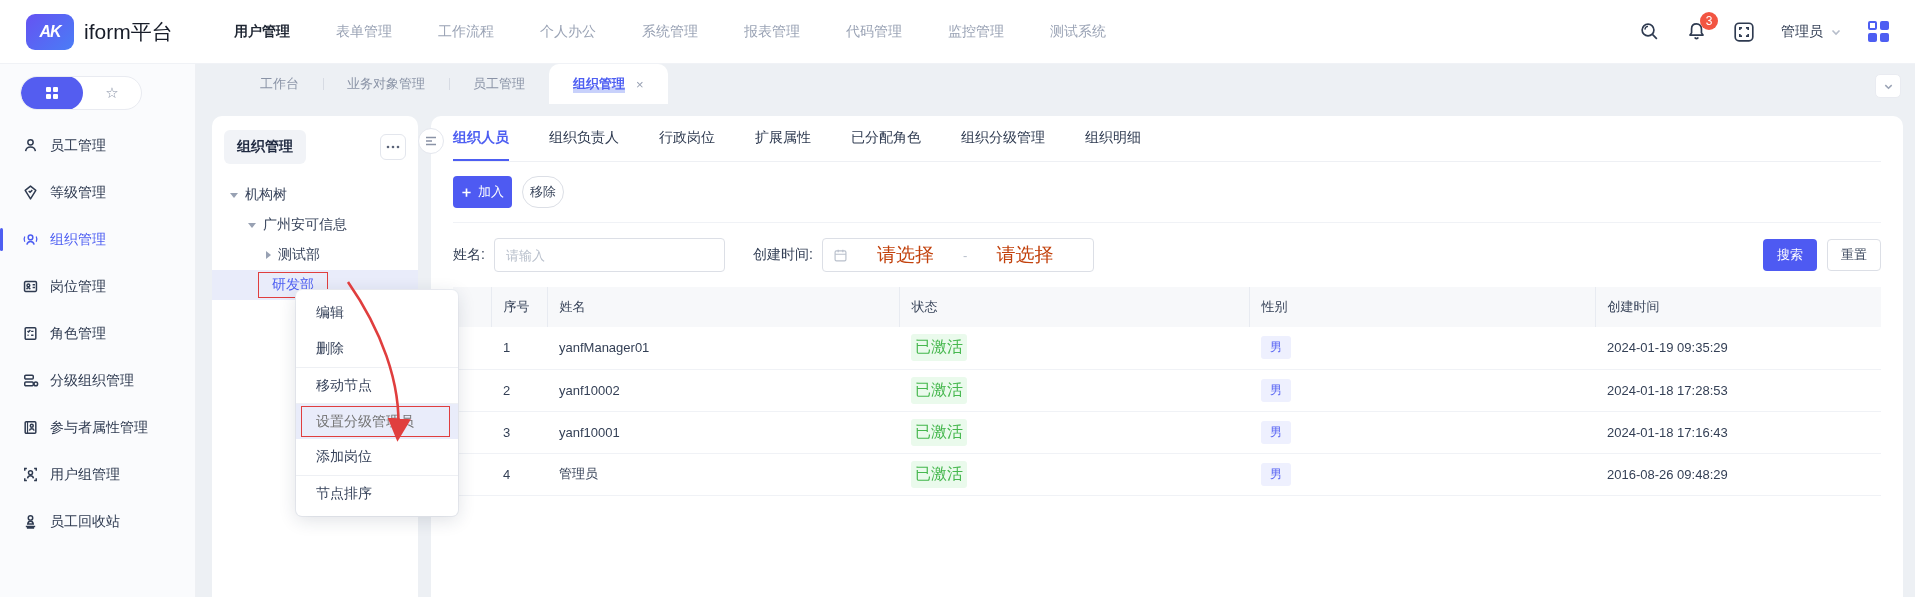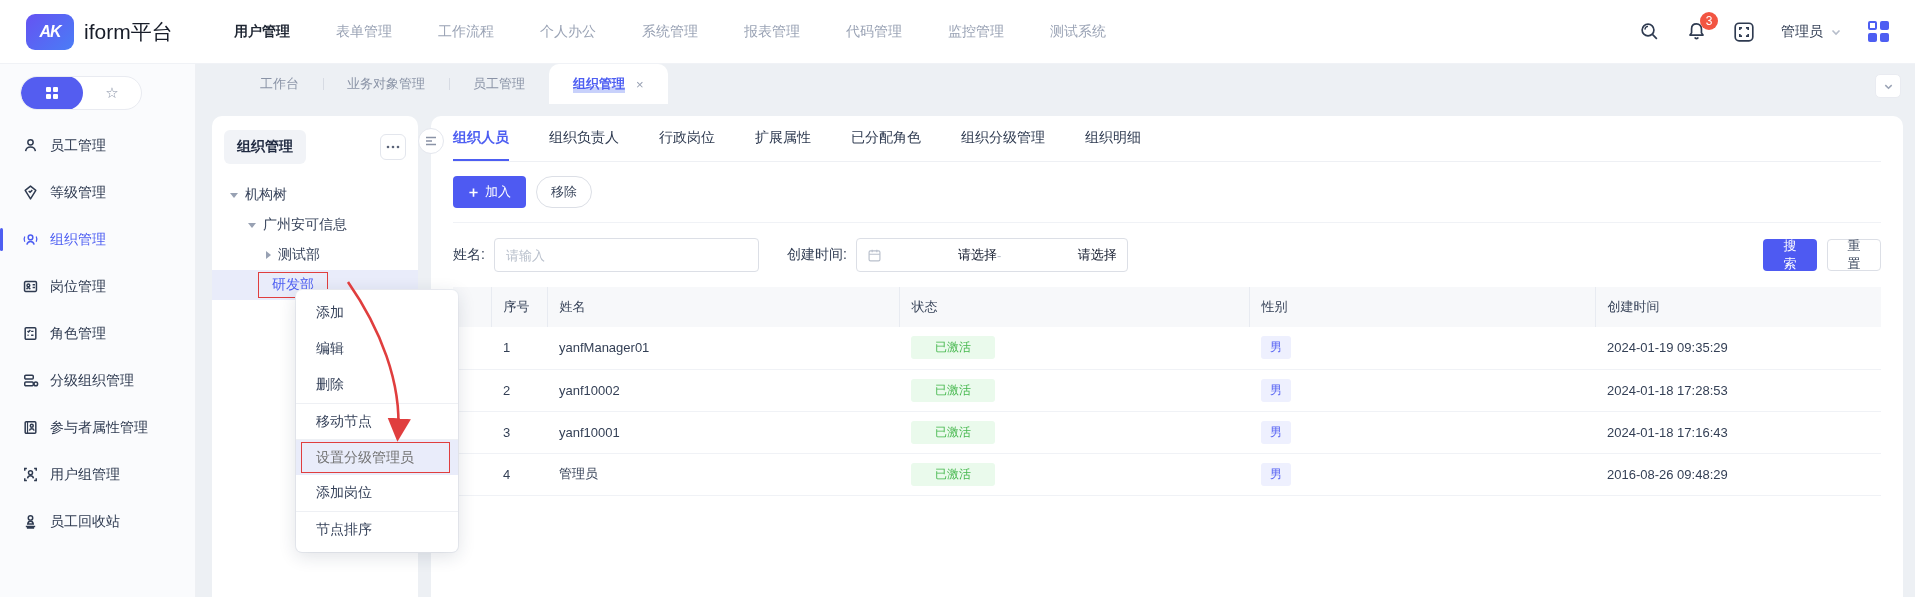--- a/index.html
+++ b/index.html
@@ -72,40 +72,40 @@
 
   .arrow-svg { position:absolute; left:300px; top:268px; z-index:60; pointer-events:none; }
 
   
   .main-panel { flex:1; background:#fff; border-radius:10px 10px 0 0; position:relative; padding:0 22px; min-width:0; }
   .collapse-toggle { position:absolute; left:-13px; top:12px; width:26px; height:26px; border-radius:50%; background:#fff; border:1px solid #e4e7ee; display:flex; align-items:center; justify-content:center; color:#8a93a6; cursor:pointer; }
   .mtabs { display:flex; gap:40px; height:46px; align-items:stretch; border-bottom:1px solid #eef0f4; }
   .mtab { font-size:14px; color:#2e3a50; display:flex; align-items:center; cursor:pointer; border-bottom:2px solid transparent; }
   .mtab.active { color:#4d5ef2; font-weight:bold; border-bottom-color:#4d5ef2; }
   .actions { display:flex; gap:10px; padding:14px 0; border-bottom:1px solid #f0f2f6; }
-  .btn { height:32px; padding:0 14px; border-radius:4px; font-size:13px; display:inline-flex; align-items:center; justify-content:center; gap:6px; cursor:pointer; background:#fff; border:1px solid transparent; color:#3a465c; }
+  .btn { height:32px; padding:0 7px; border-radius:4px; font-size:13px; display:inline-flex; align-items:center; justify-content:center; gap:6px; cursor:pointer; background:#fff; border:1px solid transparent; color:#3a465c; }
   .btn-primary { background:#4e5af2; color:#fff; }
   .btn-default { border-color:#dcdfe6;border-radius:16px; }
   .filters { display:flex; align-items:center; margin-top:15px; font-size:14px; color:#333f55; }
   .filter-label { margin-right:9px; white-space:nowrap; }
-  .text-input { width:265px; height:34px; border:1px solid #dcdfe6; border-radius:4px; padding:0 11px; font-size:13px; color:#333f55; background:#fff; outline:none; font-family:inherit; }
+  .text-input { width:231px; height:34px; border:1px solid #dcdfe6; border-radius:4px; padding:0 11px; font-size:13px; color:#333f55; background:#fff; outline:none; font-family:inherit; }
   .text-input::placeholder { color:#b9c0cc; }
   .date-range { width:272px; height:34px; border:1px solid #dcdfe6; border-radius:4px; display:flex; align-items:center; padding:0 10px; background:#fff; color:#b9c0cc; cursor:pointer; }
-  .date-ph { flex:1; text-align:right; font-size:13px; color:#0f172a; }
+  .date-ph { flex:1; text-align:center; font-size:19px; color:#c2410c; }
   .date-sep { font-size:13px; color:#b9c0cc; }
   .gap28 { width:28px; flex:0 0 auto; }
   .filters-right { margin-left:auto; display:flex; gap:10px; }
   .btn-search { background:#4e5af2; color:#fff; width:54px; }
   .btn-reset { border:1px solid #dcdfe6; width:54px; }
 
   table.members { margin-top:15px; width:100%; border-collapse:collapse; table-layout:fixed; font-size:13px; }
   .members thead th { background:#f7f8fa; height:40px; text-align:left; padding:0 12px; font-weight:500; color:#333f55; }
   .members thead th + th { border-left:1px solid #e8ebf1; }
   .members tbody td { height:42px; border-bottom:1px solid #f0f2f6; padding:0 12px; color:#333f55; }
-  .badge-status { display:inline-block; padding:3px 24px; border-radius:3px; background:#eafaec; color:#47b84f; font-size:12px; }
+  .badge-status { display:inline-block; padding:3px 4px; border-radius:3px; background:#eafaec; color:#47b84f; font-size:16px; }
   .badge-gender { display:inline-block; padding:3px 9px; border-radius:3px; background:#eef0fe; color:#5a66f3; font-size:12px; }
 </style>
 </head>
 <body>
 
 <header class="navbar">
   <div class="logo">
     <div class="logo-mark">AK</div>
     <div class="logo-text">iform平台</div>
   </div>
@@ -403,21 +403,20 @@
               <td>2016-08-26 09:48:29</td>
             </tr>
           </tbody>
         </table>
       </section>
     </div>
   </div>
 </div>
 
 <div class="ctx-menu">
-  <div class="ctx-item">添加</div>
   <div class="ctx-item">编辑</div>
   <div class="ctx-item">删除</div>
   <div class="ctx-item sep">移动节点</div>
   <div class="ctx-item sep hl">
     <span>设置分级管理员</span>
     <span class="red-frame"></span>
   </div>
   <div class="ctx-item">添加岗位</div>
   <div class="ctx-item sep">节点排序</div>
 </div>

